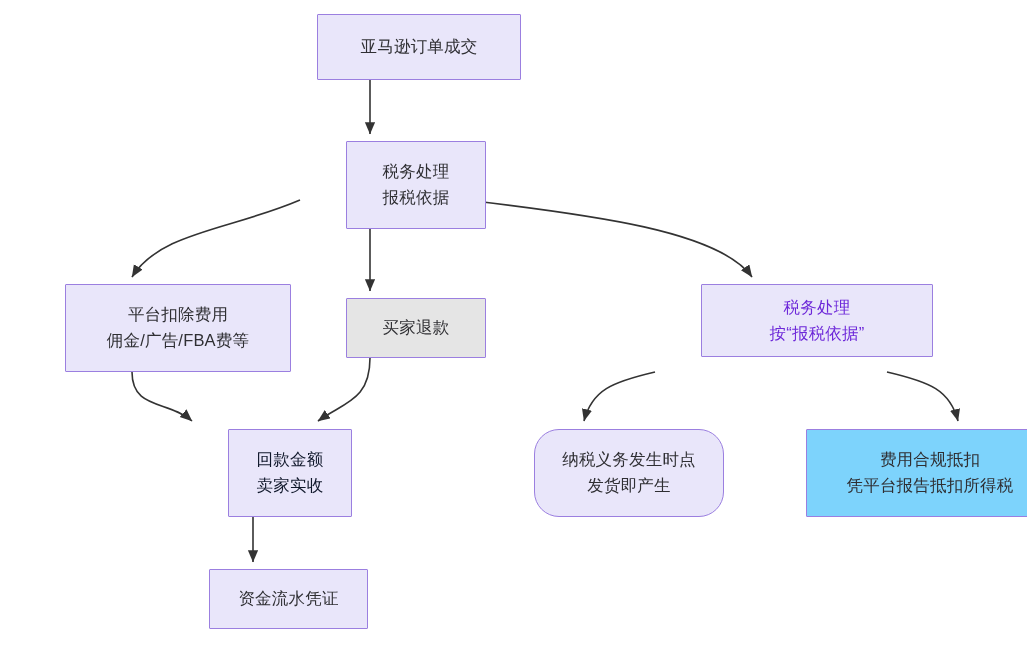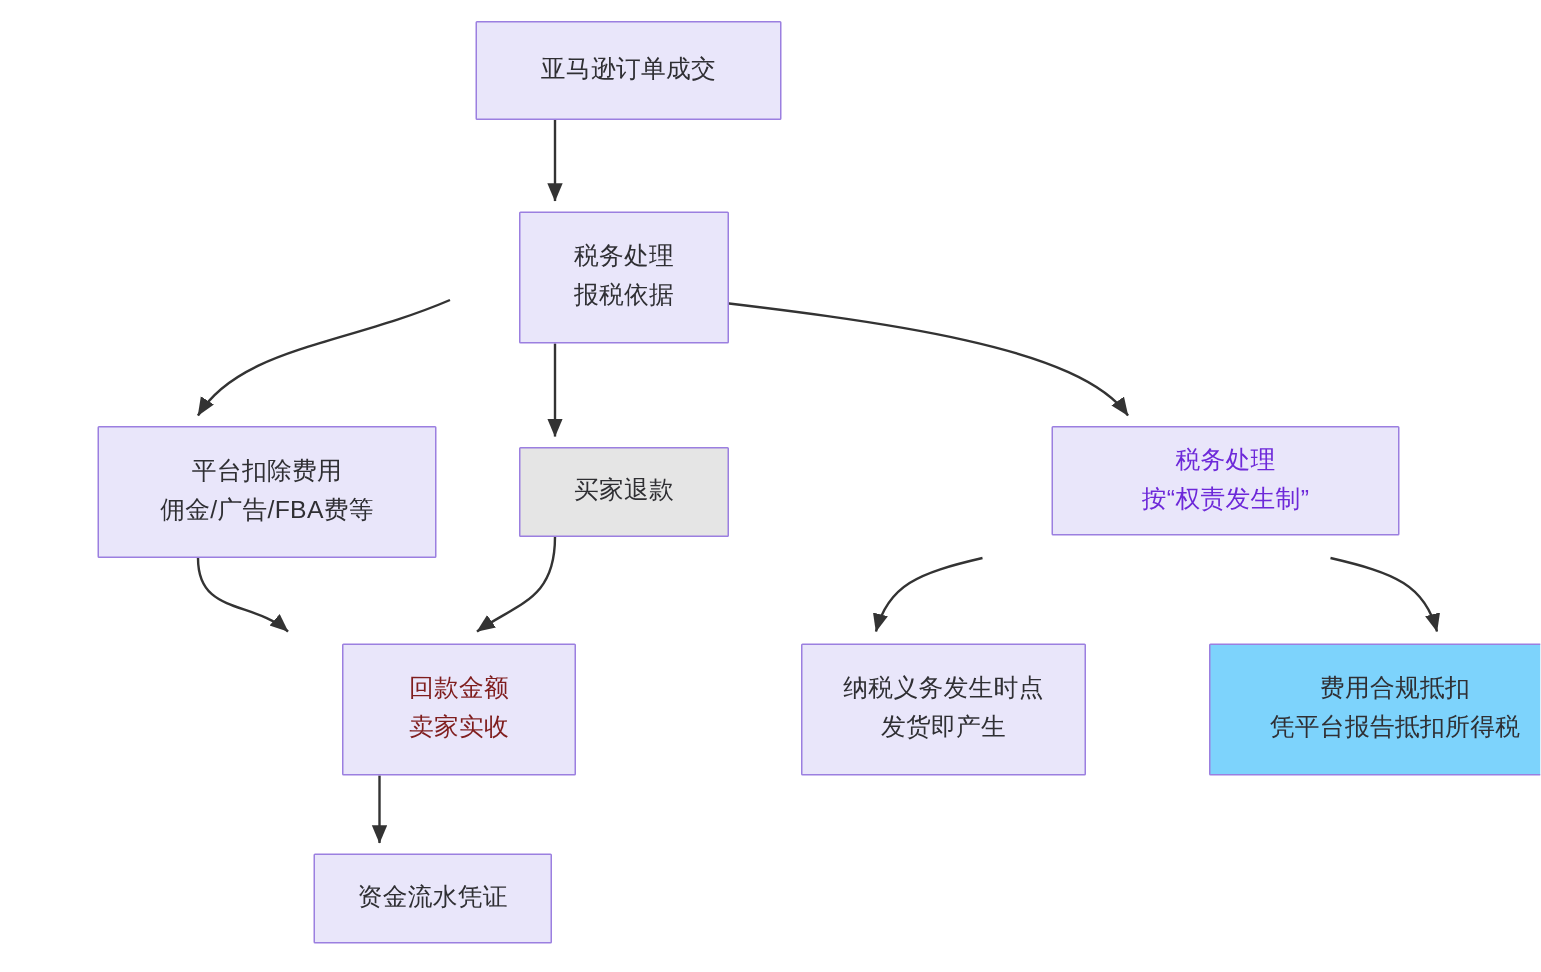--- a/index.html
+++ b/index.html
@@ -81,27 +81,27 @@
       </div>
       <div class="node" style="left: 19px; top: 284px; width: 226px; height: 88px; background: rgb(233, 230, 250); border-color: rgb(155, 127, 224); color: rgb(47, 47, 51);">
         <span class="line">平台扣除费用</span>
         <span class="line">佣金/广告/FBA费等</span>
       </div>
       <div class="node" style="left: 300px; top: 298px; width: 140px; height: 60px; background: #e5e5e5; border-color: rgb(155, 127, 224); color: rgb(47, 47, 51);">
         <span class="line">买家退款</span>
       </div>
       <div class="node" style="left: 655px; top: 284px; width: 232px; height: 73px; background: rgb(233, 230, 250); border-color: rgb(155, 127, 224); color: #6d28d9;">
         <span class="line">税务处理</span>
-        <span class="line">按“权责发生制”</span>
+        <span class="line">按“报税依据”</span>
       </div>
-      <div class="node" style="left: 182px; top: 429px; width: 156px; height: 88px; background: rgb(233, 230, 250); border-color: rgb(155, 127, 224); color: #7f1d1d;">
+      <div class="node" style="left: 182px; top: 429px; width: 124px; height: 88px; background: rgb(233, 230, 250); border-color: rgb(155, 127, 224); color: #0f172a;">
         <span class="line">回款金额</span>
         <span class="line">卖家实收</span>
       </div>
-      <div class="node" style="left: 488px; top: 429px; width: 190px; height: 88px; background: rgb(233, 230, 250); border-color: rgb(155, 127, 224); color: rgb(47, 47, 51);">
+      <div class="node" style="left: 488px; top: 429px; width: 190px; height: 88px; background: rgb(233, 230, 250); border-color: rgb(155, 127, 224); color: rgb(47, 47, 51); border-radius: 25px;">
         <span class="line">纳税义务发生时点</span>
         <span class="line">发货即产生</span>
       </div>
       <div class="node" style="left: 760px; top: 429px; width: 248px; height: 88px; background: #7dd3fc; border-color: rgb(155, 127, 224); color: rgb(47, 47, 51);">
         <span class="line">费用合规抵扣</span>
         <span class="line">凭平台报告抵扣所得税</span>
       </div>
       <div class="node" style="left: 163px; top: 569px; width: 159px; height: 60px; background: rgb(233, 230, 250); border-color: rgb(155, 127, 224); color: rgb(47, 47, 51);">
         <span class="line">资金流水凭证</span>
       </div>

